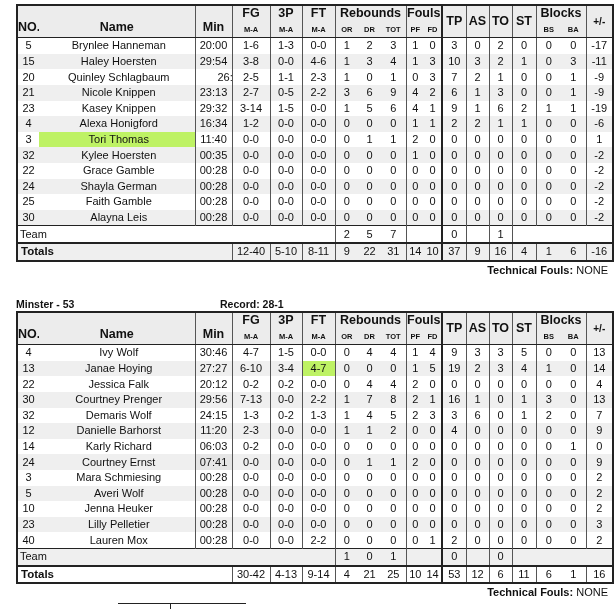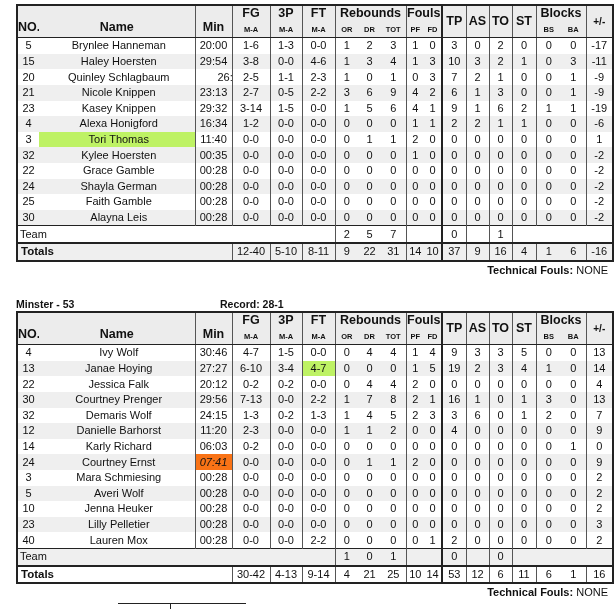--- a/index.html
+++ b/index.html
@@ -554,21 +554,21 @@
           <td style="background: rgb(255, 255, 255);">0</td>
           <td style="background: rgb(255, 255, 255);">0</td>
           <td style="background: rgb(255, 255, 255);">0</td>
           <td style="background: rgb(255, 255, 255);">0</td>
           <td class="sub" style="background: rgb(255, 255, 255);">1</td>
           <td style="background: rgb(255, 255, 255);">0</td>
         </tr>
         <tr class="player">
           <td class="sub no" style="background: rgb(239, 239, 239);">24</td>
           <td class="sub name" style="padding-left: 4px; background: rgb(239, 239, 239);">Courtney Ernst</td>
-          <td style="background: #f97316; font-style: italic;">07:41</td>
+          <td style="background: #e5e5e5;">07:41</td>
           <td style="background: rgb(239, 239, 239);">0-0</td>
           <td style="background: rgb(239, 239, 239);">0-0</td>
           <td style="background: rgb(239, 239, 239);">0-0</td>
           <td style="background: rgb(239, 239, 239);">0</td>
           <td class="sub" style="background: rgb(239, 239, 239);">1</td>
           <td class="sub" style="background: rgb(239, 239, 239);">1</td>
           <td style="background: rgb(239, 239, 239);">2</td>
           <td class="sub" style="background: rgb(239, 239, 239);">0</td>
           <td class="thick" style="background: rgb(239, 239, 239);">0</td>
           <td style="background: rgb(239, 239, 239);">0</td>

